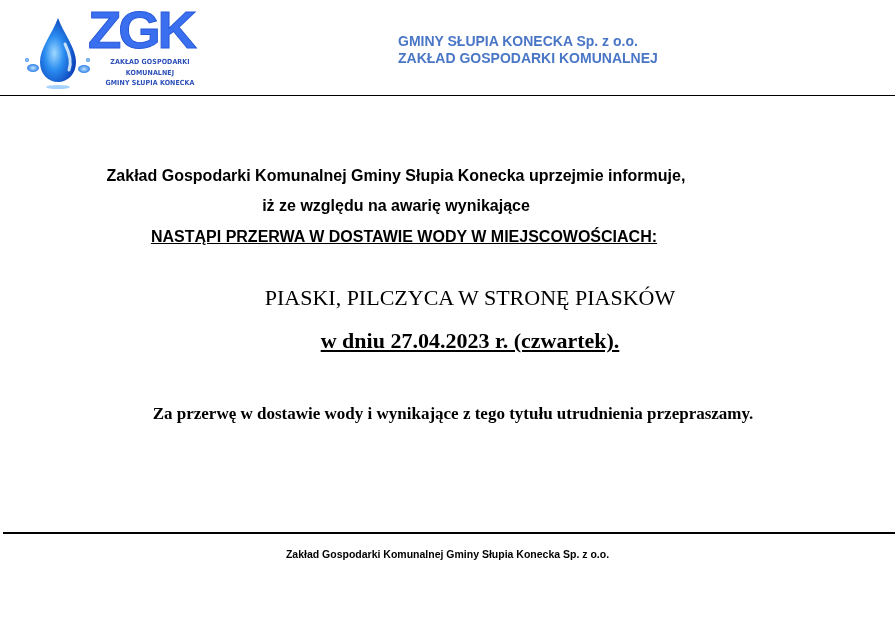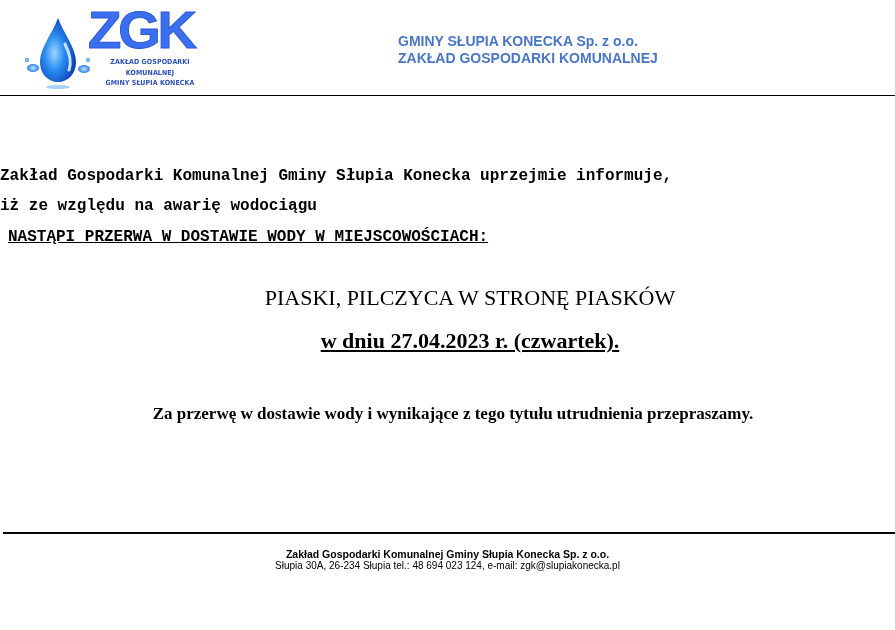--- a/index.html
+++ b/index.html
@@ -20,22 +20,22 @@
 
   .company-header {
     position: absolute; left: 398px; top: 33px; color: #4a76c6;
     font-family: "Liberation Sans", sans-serif; font-weight: bold; font-size: 14px; line-height: 17px;
   }
 
   .rule-top { position: absolute; left: 0; top: 95px; width: 895px; height: 1px; background: #000; }
   .rule-bottom { position: absolute; left: 3px; top: 532px; width: 892px; height: 1.5px; background: #000; }
 
   .intro {
-    position: absolute; left: 0; width: 792px; text-align: left;
-    font-family: Liberation Mono, monospace; font-weight: bold; font-size: 16px; color: #000;
+    position: absolute; left: 0; width: 792px; text-align: center;
+    font-family: Liberation Sans, sans-serif; font-weight: bold; font-size: 16px; color: #000;
   }
   .l1 { top: 167px; }
   .l2 { top: 197px; }
   .l3 { top: 228px; text-decoration: underline; margin-left: 8px; }
 
   .places {
     position: absolute; left: 0; width: 940px; text-align: center; top: 285px;
     font-family: "Liberation Serif", serif; font-size: 22px; color: #000;
   }
   .date {
@@ -86,26 +86,25 @@
 </div>
 
 <div class="company-header">
   <div>GMINY SŁUPIA KONECKA Sp. z o.o.</div>
   <div>ZAKŁAD GOSPODARKI KOMUNALNEJ</div>
 </div>
 
 <div class="rule-top"></div>
 
 <div class="intro l1">Zakład Gospodarki Komunalnej Gminy Słupia Konecka uprzejmie informuje,</div>
-<div class="intro l2">iż ze względu na awarię wodociągu</div>
+<div class="intro l2">iż ze względu na awarię wynikające</div>
 <div class="intro l3">NASTĄPI PRZERWA W DOSTAWIE WODY W MIEJSCOWOŚCIACH:</div>
 
 <div class="places">PIASKI, PILCZYCA W STRONĘ PIASKÓW</div>
 <div class="date">w dniu 27.04.2023 r. (czwartek).</div>
 
 <div class="apology">Za przerwę  w dostawie wody i wynikające z tego tytułu utrudnienia przepraszamy.</div>
 
 <div class="rule-bottom"></div>
 
 <div class="footer">
   <div class="f-title">Zakład Gospodarki Komunalnej Gminy Słupia Konecka Sp. z o.o.</div>
-  <div>Słupia 30A, 26-234 Słupia tel.: 48 694 023 124, e-mail: zgk@slupiakonecka.pl</div>
 </div>
 
 </body></html>

